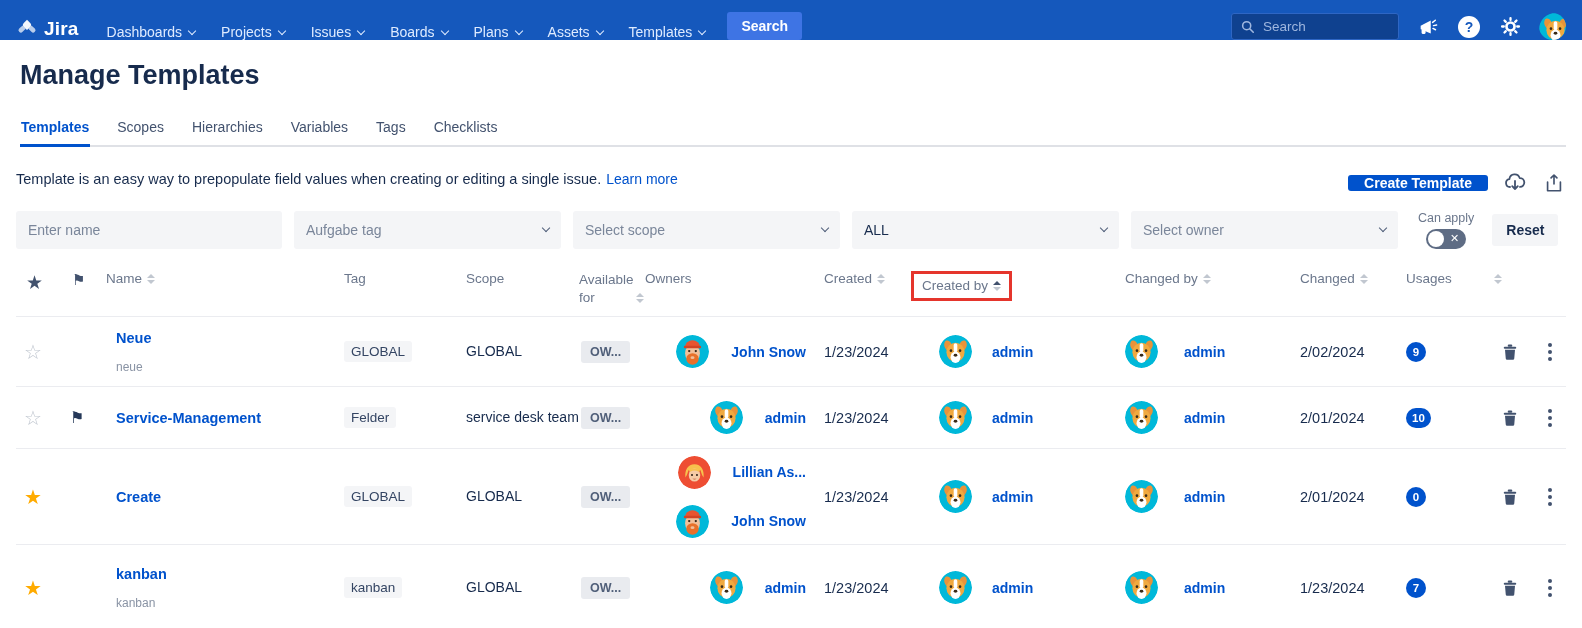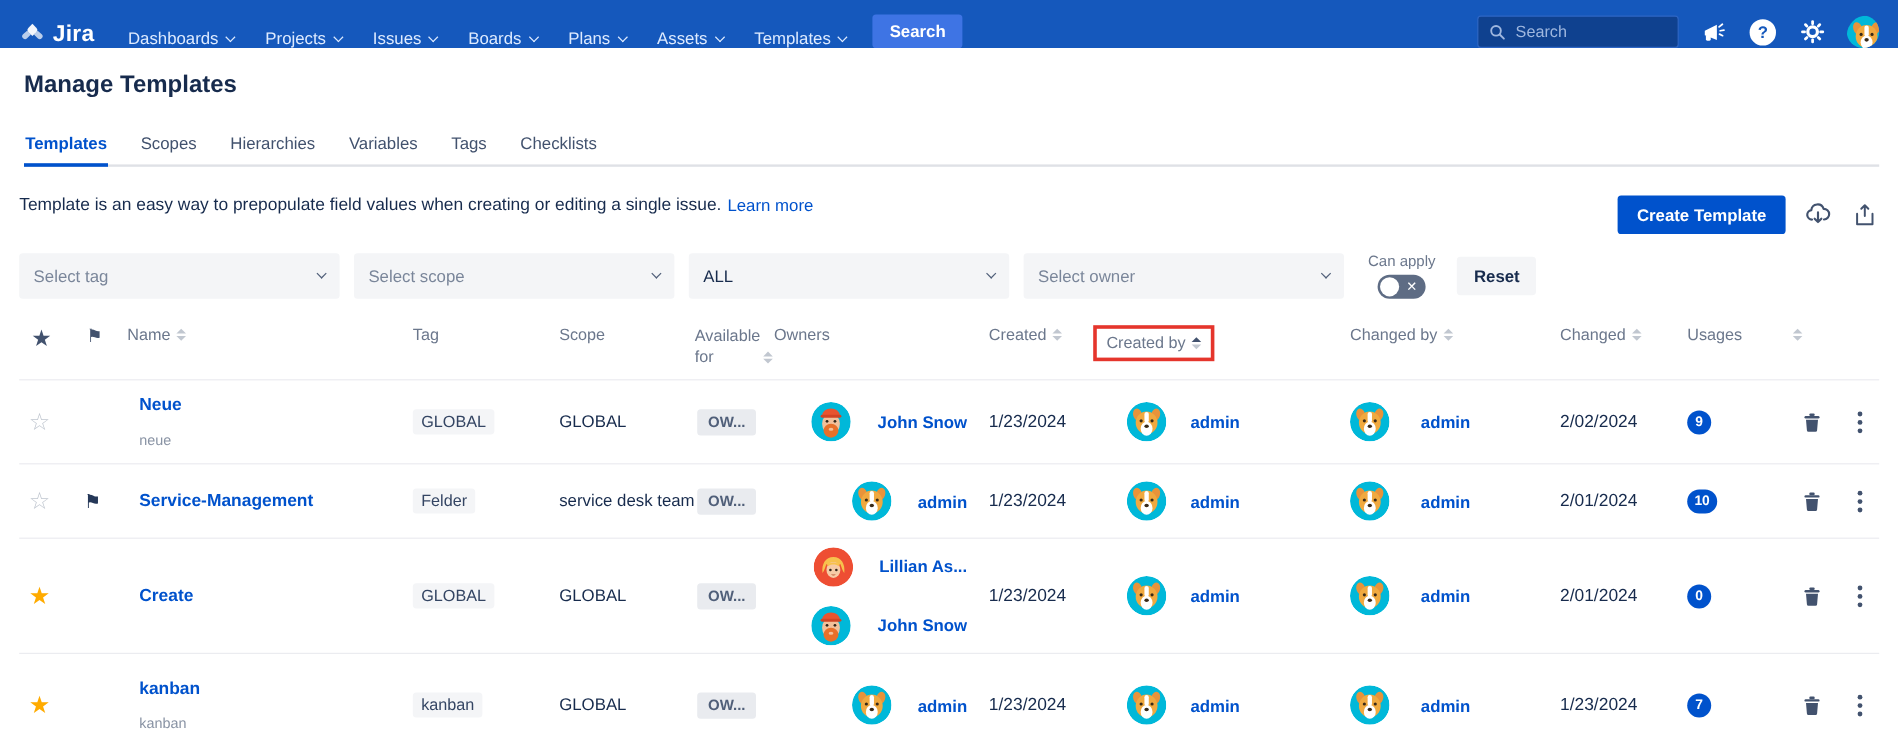--- a/index.html
+++ b/index.html
@@ -30,32 +30,32 @@
         border:1px solid var(--nav-search-border);border-radius:3px;width:168px;height:27px;padding:0 9px}
   .nav-search input{background:transparent;border:none;outline:none;color:#fff;font-size:13.5px;width:120px}
   .nav-search input::placeholder{color:#9FB7DF}
   .nav-icon{width:24px;height:24px;display:flex;align-items:center;justify-content:center;cursor:pointer}
   .help-circle{width:22px;height:22px;border-radius:50%;background:#fff;color:var(--nav-bg);
         font-weight:bold;font-size:14px;display:flex;align-items:center;justify-content:center}
   .nav-avatar{width:27px;height:27px;border-radius:50%;overflow:hidden;cursor:pointer}
 
   
   .page{padding:0 16px}
-  .page-title{font-size:20px;font-weight:bold;color:var(--text);margin:20px 0 0 4px}
+  .page-title{font-size:27px;font-weight:bold;color:var(--text);margin:20px 0 0 4px}
   .tabs{display:flex;gap:26px;margin:22px 0 0 4px;border-bottom:2px solid var(--light-border);padding-bottom:0}
   .tab{padding:6px 1px 10px;font-size:14px;color:#42526E;cursor:pointer;position:relative;white-space:nowrap}
   .tab.active{color:var(--btn-blue);font-weight:bold}
   .tab.active::after{content:"";position:absolute;left:0;right:0;bottom:-2px;height:3px;background:var(--btn-blue)}
 
   .desc-row{display:flex;margin-top:24px}
   .desc-text{font-size:14.5px;color:var(--text)}
   .desc-link{color:var(--link);cursor:pointer;margin-left:5px;text-decoration:none}
   .desc-actions{margin-left:auto;display:flex;align-items:center;gap:15px}
   .create-template-btn{background:var(--btn-blue);color:#fff;font-weight:bold;font-size:14px;border:none;
-        border-radius:3px;height:32px;padding:0 16px;cursor:pointer}
+        border-radius:3px;height:16px;padding:0 16px;cursor:pointer}
   .tool-icon{width:24px;height:24px;display:flex;align-items:center;justify-content:center;cursor:pointer;color:var(--icon)}
 
   
   .filters{display:flex;align-items:center;margin-top:16px}
   .field{background:var(--field-bg);border-radius:3px;height:38px;display:flex;align-items:center;
         padding:0 12px;margin-right:12px}
   .field input{background:transparent;border:none;outline:none;font-size:14px;color:var(--text);width:100%}
   .field input::placeholder{color:#7A869A}
   .select{justify-content:space-between;cursor:pointer}
   .select .sel-text{color:#7A869A;font-size:14px}
@@ -240,22 +240,25 @@
       <span class="tool-icon">
         <svg width="22" height="22" viewBox="0 0 24 24" fill="none" stroke="#42526E" stroke-width="1.8" stroke-linecap="round" stroke-linejoin="round">
           <path d="M12 13V3.5M8.8 6.5L12 3.3l3.2 3.2"></path>
           <path d="M5 11v9.5h14V11"></path>
         </svg>
       </span>
     </div>
   </div>
 
   <div class="filters">
+    <div class="field w266">
+      <input placeholder="Enter name" style="">
+    </div>
     <div class="field select w267">
-      <span class="sel-text">Select tag</span>
+      <span class="sel-text">Aufgabe tag</span>
       <span class="chev"></span>
     </div>
     <div class="field select w267">
       <span class="sel-text">Select scope</span>
       <span class="chev"></span>
     </div>
     <div class="field select w267">
       <span class="sel-text value">ALL</span>
       <span class="chev"></span>
     </div>

